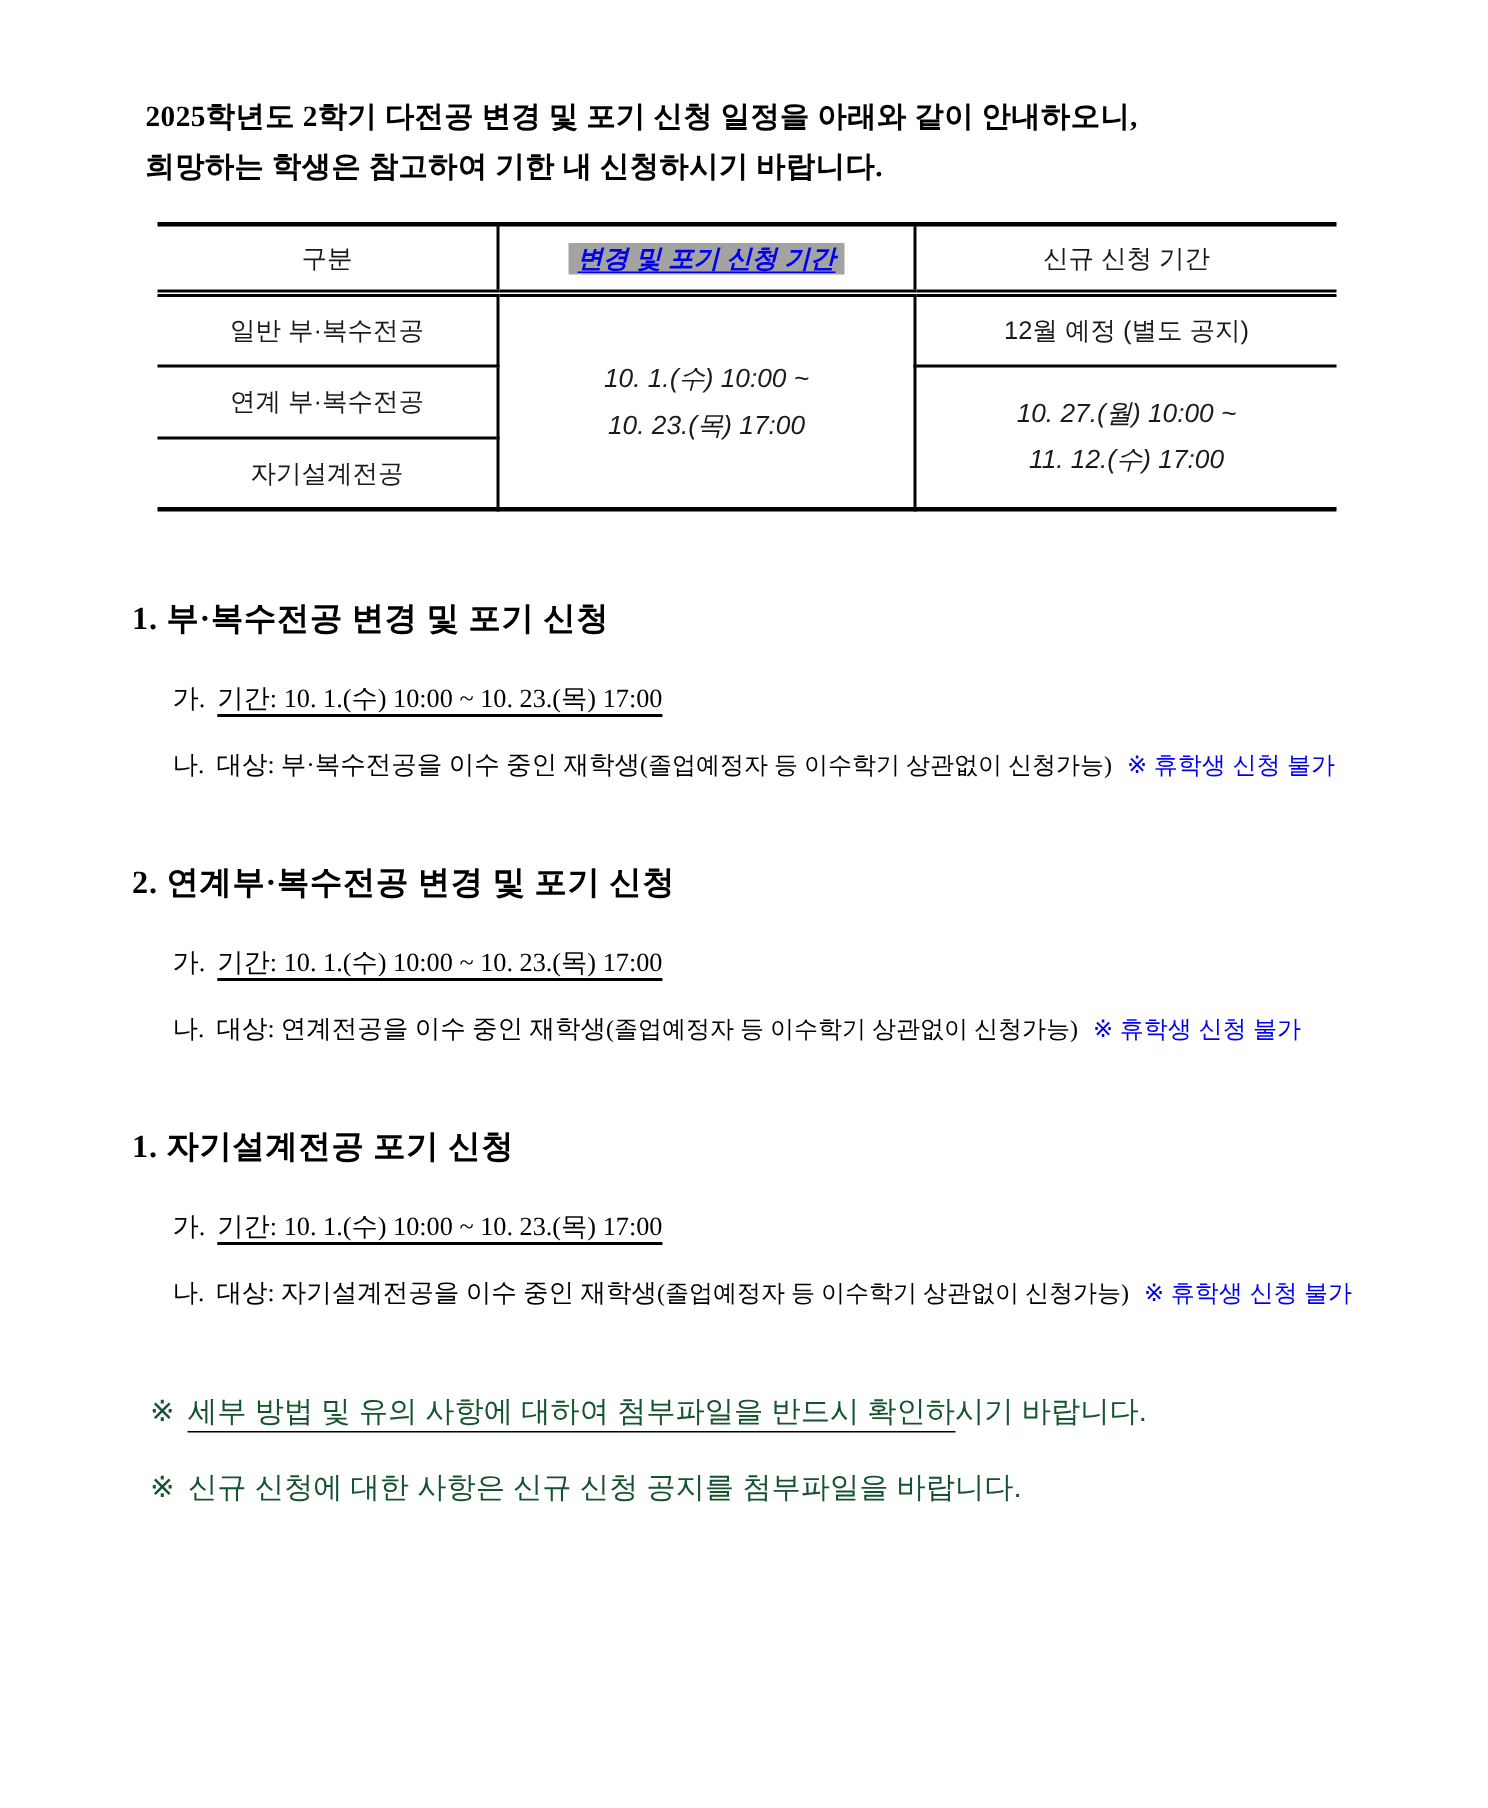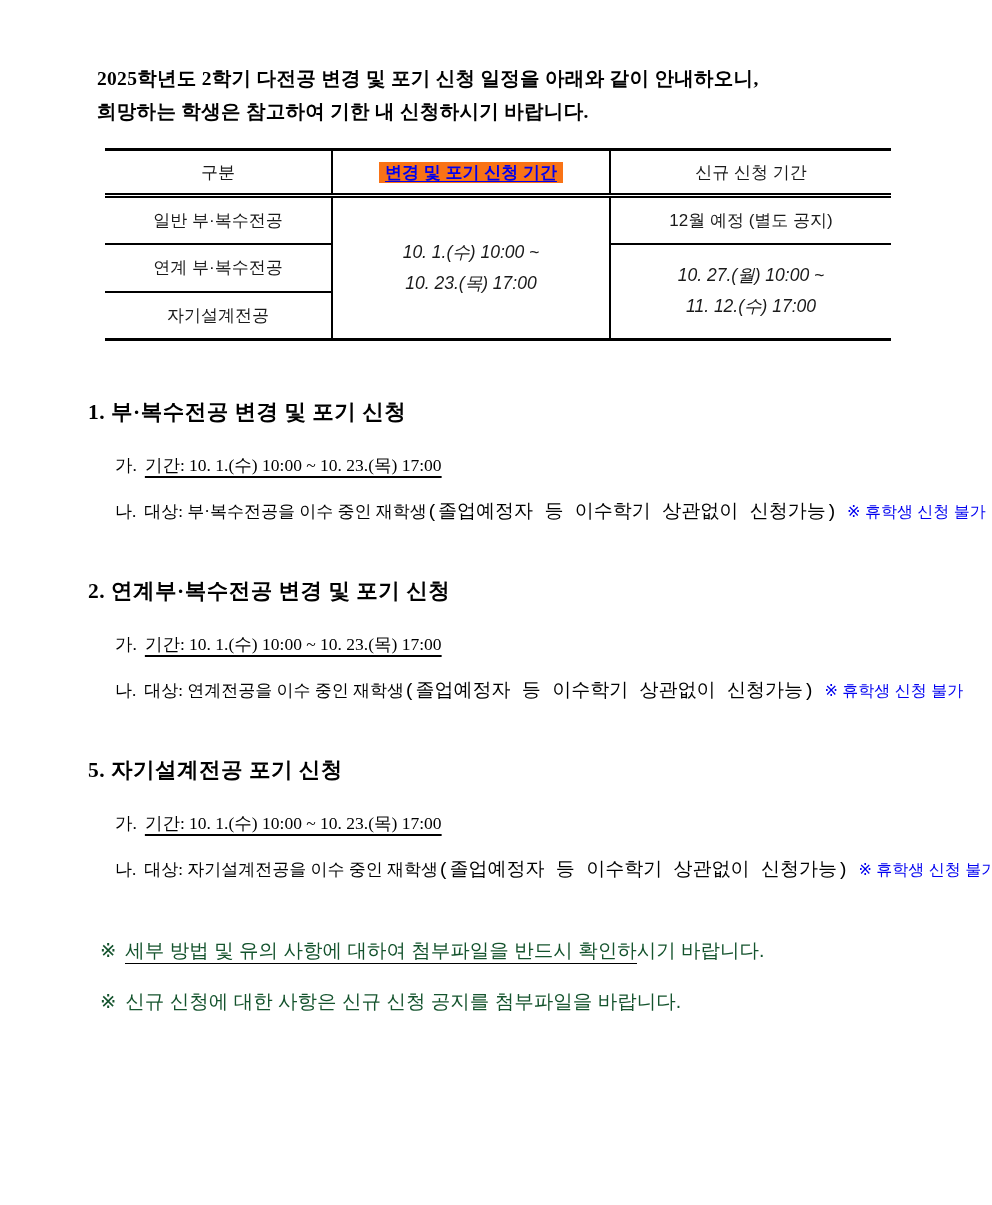--- a/index.html
+++ b/index.html
@@ -32,38 +32,38 @@
     border-top: 3px solid #000; border-bottom: 3px solid #000;
     font-family: "Liberation Sans", "DejaVu Sans", sans-serif;
     font-size: 17px; color: #1a1a1a; text-align: center;
   }
   .schedule th, .schedule td { border: 2px solid #000; font-weight: normal; padding: 0; }
   .schedule th { height: 46px; border-bottom: 5px double #000; }
   .schedule td { height: 48px; }
   .b-left-none  { border-left: none !important; }
   .b-right-none { border-right: none !important; }
   .hl {
-    background: #f97316; color: #0000f0; font-weight: bold;
-    text-decoration: underline; text-underline-offset: 3px; padding: 1px 6px;
+    background: #a3a3a3; color: #0000f0; font-weight: bold;
+    text-decoration: underline; text-underline-offset: 3px; padding: 1px 6px; font-style: italic;
   }
   .period { line-height: 31px; font-size: 17.5px; font-style: italic; }
 
   
   .section { margin-left: 88px; margin-right: 60px; }
   .section-heading { font-size: 21.5px; font-weight: bold; margin: 0; letter-spacing: 0.5px; }
   .mt-first { margin-top: 56px; }
   .mt-next  { margin-top: 52px; }
   .item { margin: 27px 0 0 27px; font-size: 17.5px; white-space: nowrap; }
   .item-b { margin-top: 21px; font-size: 17px; }
   .label { margin-right: 8px; }
   .u-black {
     text-decoration: underline; text-underline-offset: 5px;
     text-decoration-thickness: 1.5px; text-decoration-color: #000;
   }
-  .paren { font-size: 19px; font-family: Liberation Mono, monospace; }
+  .paren { font-size: 16px; }
   .note-blue {
     font-family: "Liberation Sans", "DejaVu Sans", sans-serif;
     color: #0000f0; font-size: 16px; margin-left: 10px;
   }
 
   
   .footer-notes {
     margin: 52px 0 0 100px;
     font-family: "Liberation Sans", "DejaVu Sans", sans-serif;
     color: #14532d; font-size: 19.5px;
@@ -134,21 +134,21 @@
     <h2 class="section-heading mt-next">2. 연계부·복수전공 변경 및 포기 신청</h2>
     <p class="item">
       <span class="label">가.</span><span class="u-black">기간: 10. 1.(수) 10:00 ~ 10. 23.(목) 17:00</span>
     </p>
     <p class="item item-b">
       <span class="label">나.</span><span>대상: 연계전공을 이수 중인 재학생</span><span class="paren">(졸업예정자 등 이수학기 상관없이 신청가능)</span><span class="note-blue">※ 휴학생 신청 불가</span>
     </p>
   </div>
 
   <div class="section">
-    <h2 class="section-heading mt-next">5. 자기설계전공 포기 신청</h2>
+    <h2 class="section-heading mt-next">1. 자기설계전공 포기 신청</h2>
     <p class="item">
       <span class="label">가.</span><span class="u-black">기간: 10. 1.(수) 10:00 ~ 10. 23.(목) 17:00</span>
     </p>
     <p class="item item-b">
       <span class="label">나.</span><span>대상: 자기설계전공을 이수 중인 재학생</span><span class="paren">(졸업예정자 등 이수학기 상관없이 신청가능)</span><span class="note-blue">※ 휴학생 신청 불가</span>
     </p>
   </div>
 
   <div class="footer-notes">
     <p class="footer-line">

